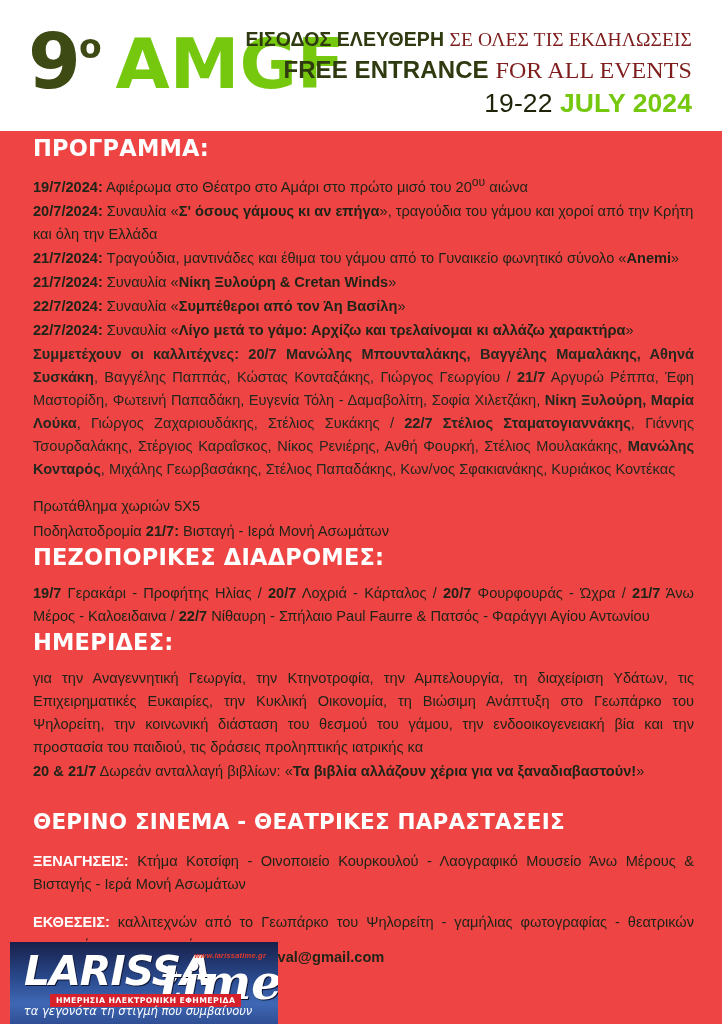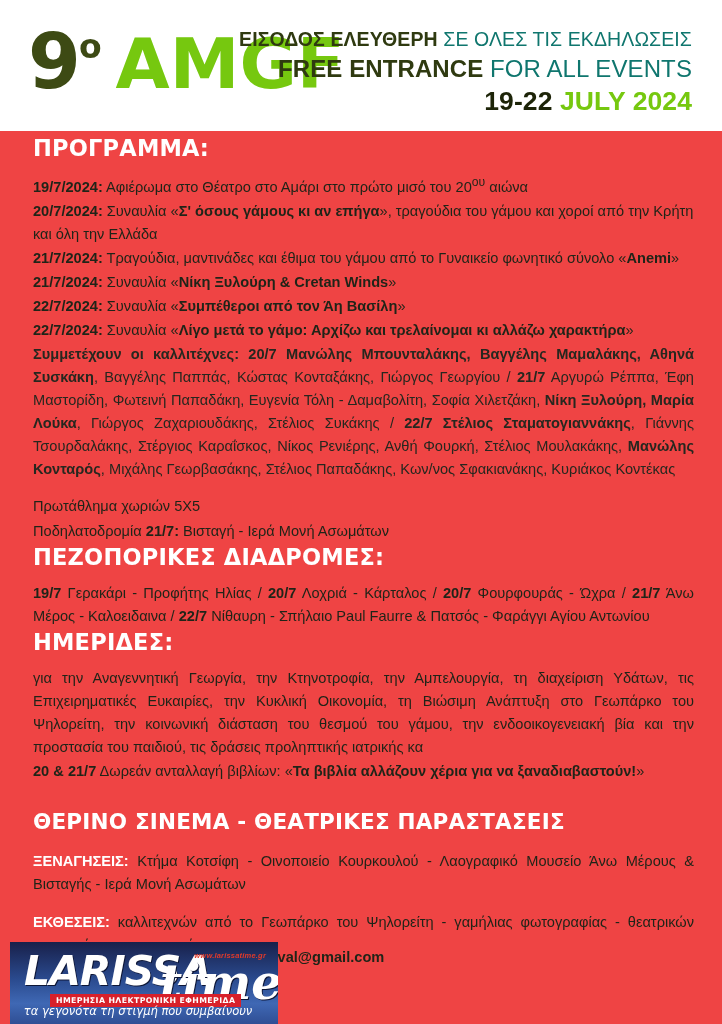--- a/index.html
+++ b/index.html
@@ -56,22 +56,22 @@
   .header-right{
     position:absolute;
     right:30px; top:28px;
     text-align:right;
     line-height:1.16;
   }
   .hr-line1{ font-size:19.5px; letter-spacing:0.1px; white-space:nowrap;}
   .hr-line2{ font-size:24px; letter-spacing:0.1px; white-space:nowrap; margin-top:4px;}
   .hr-line3{ font-size:26.5px; letter-spacing:0.1px; white-space:nowrap; margin-top:4px;}
   .bold-dark{ font-weight:bold; color:#2f3a10; }
-  .reg-grey { font-weight:normal; color:#0f766e; }
-  .bold-black{ font-weight:bold; color:#1d2408; }
+  .reg-grey { font-weight:normal; color:#7f1d1d;font-family:Liberation Serif, serif; }
+  .bold-black{ font-weight:normal; color:#1d2408; }
   .bold-green{ font-weight:bold; color:#76c80f; }
 
   
   .green-body{
     position:absolute;
     left:0; top:131px;
     width:722px; height:893px;
     background:#ef4444;
     box-sizing:border-box;
     padding:4px 28px 0 33px;

